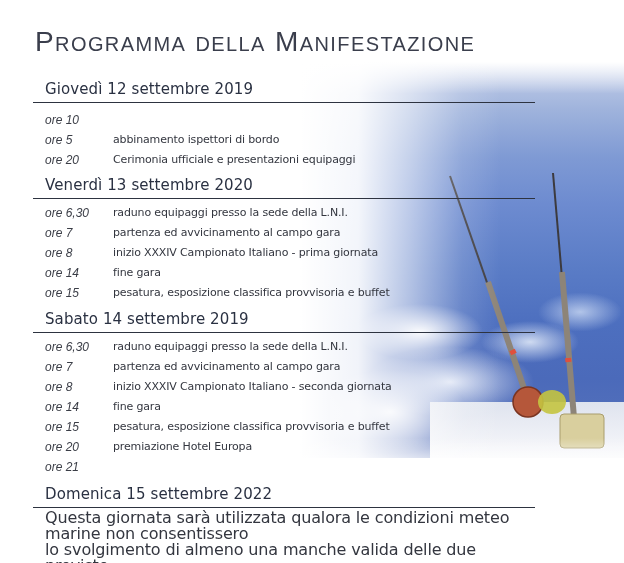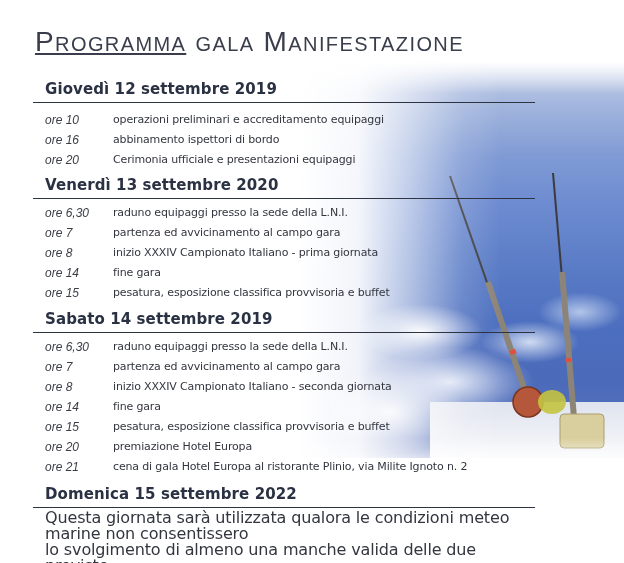--- a/index.html
+++ b/index.html
@@ -77,32 +77,32 @@
       margin: 0;
       font-family: "Liberation Sans", sans-serif;
       font-weight: normal;
       font-variant: small-caps;
       font-size: 28px;
       letter-spacing: 1.4px;
       color: #3a3e4c;
       white-space: nowrap;
       line-height: 30px;
     }
-    .title .big { font-size: 28px; text-decoration: underline; }
+    .title .big { font-size: 28px; }
     .title .small { font-size: 28px; }
 
     .section {
       position: absolute;
       left: 33px;
       width: 502px;
     }
     .day-heading {
       margin: 0 0 0 12px;
       font-family: "DejaVu Sans", sans-serif;
-      font-weight: bold;
+      font-weight: normal;
       font-size: 15px;
       line-height: 20px;
       color: #2a3142;
       letter-spacing: 0.1px;
       white-space: nowrap;
     }
     .divider {
       height: 0;
       border-top: 1.5px solid #2d3340;
       margin-top: 3px;
@@ -164,33 +164,32 @@
     <line x1="262" y1="210" x2="274" y2="356" stroke="#8d8478" stroke-width="6"></line>
     <line x1="268" y1="296" x2="268.5" y2="300" stroke="#e0503c" stroke-width="6"></line>
     <rect x="260" y="352" width="44" height="34" rx="4" fill="#d9cf9e" stroke="#a99d6c" stroke-width="1"></rect>
   </svg>
   <div class="fade-left"></div>
   <div class="fade-bottom"></div>
 </div>
 
 <h1 class="title">
   <span class="big">Programma</span>
-  <span class="small">gala Manifestazione</span>
+  <span class="small">della Manifestazione</span>
 </h1>
 
 <section class="section" style="top:79px;">
   <h2 class="day-heading">Giovedì 12 settembre 2019</h2>
   <div class="divider"></div>
   <ul class="rows" style="margin-top:7px;text-align:center;">
     <li class="row">
       <span class="time">ore 10</span>
-      <span class="desc">operazioni preliminari e accreditamento equipaggi</span>
-    </li>
-    <li class="row">
-      <span class="time">ore 16</span>
+    </li>
+    <li class="row">
+      <span class="time">ore 5</span>
       <span class="desc">abbinamento ispettori di bordo</span>
     </li>
     <li class="row">
       <span class="time">ore 20</span>
       <span class="desc">Cerimonia ufficiale e presentazioni equipaggi</span>
     </li>
   </ul>
 </section>
 
 <section class="section" style="top:175px;">
@@ -243,21 +242,20 @@
     <li class="row">
       <span class="time">ore 15</span>
       <span class="desc">pesatura, esposizione classifica provvisoria e buffet</span>
     </li>
     <li class="row">
       <span class="time">ore 20</span>
       <span class="desc">premiazione Hotel Europa</span>
     </li>
     <li class="row">
       <span class="time">ore 21</span>
-      <span class="desc">cena di gala Hotel Europa al ristorante Plinio, via Milite Ignoto n. 2</span>
     </li>
   </ul>
 </section>
 
 <section class="section" style="top:484px;">
   <h2 class="day-heading">Domenica 15 settembre 2022</h2>
   <div class="divider"></div>
   <p class="note">
     <span>Questa giornata sarà utilizzata qualora le condizioni meteo marine non consentissero</span><br>
     <span>lo svolgimento di almeno una manche valida delle due previste.</span>

